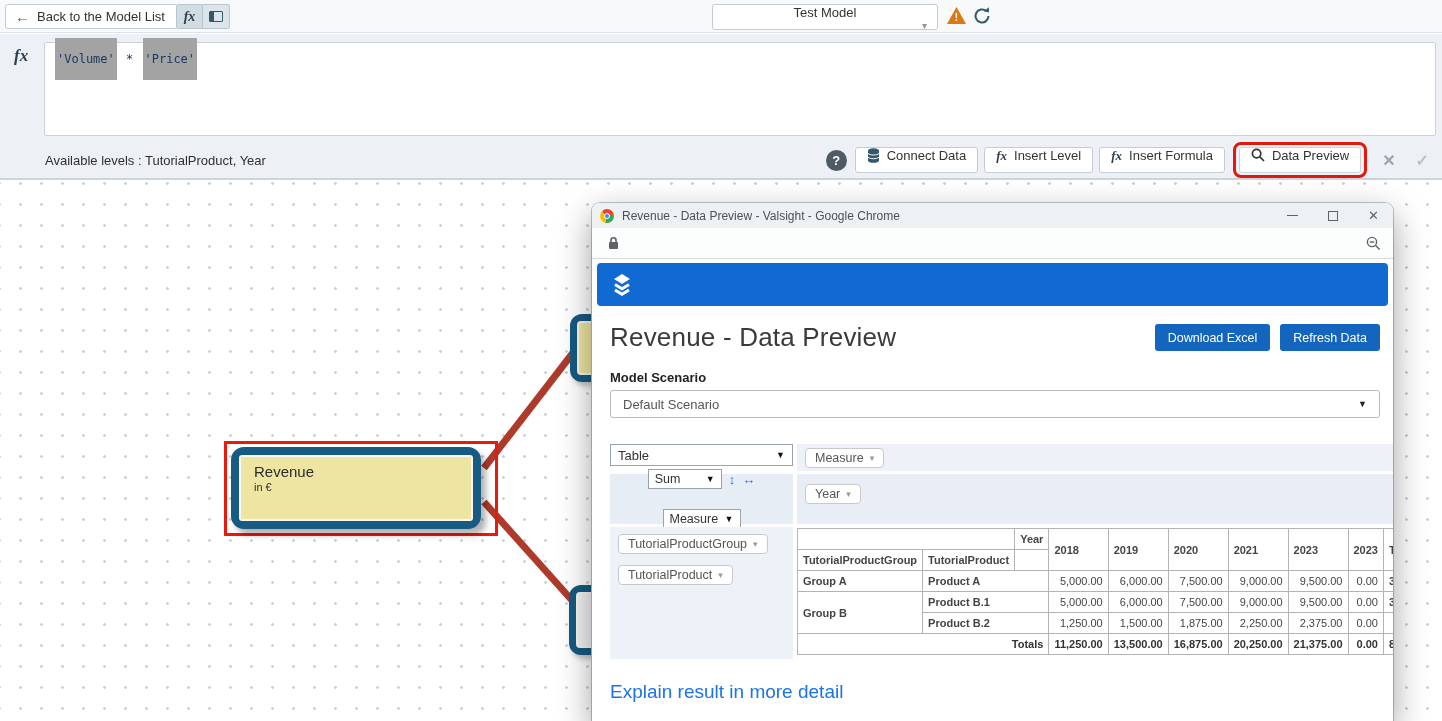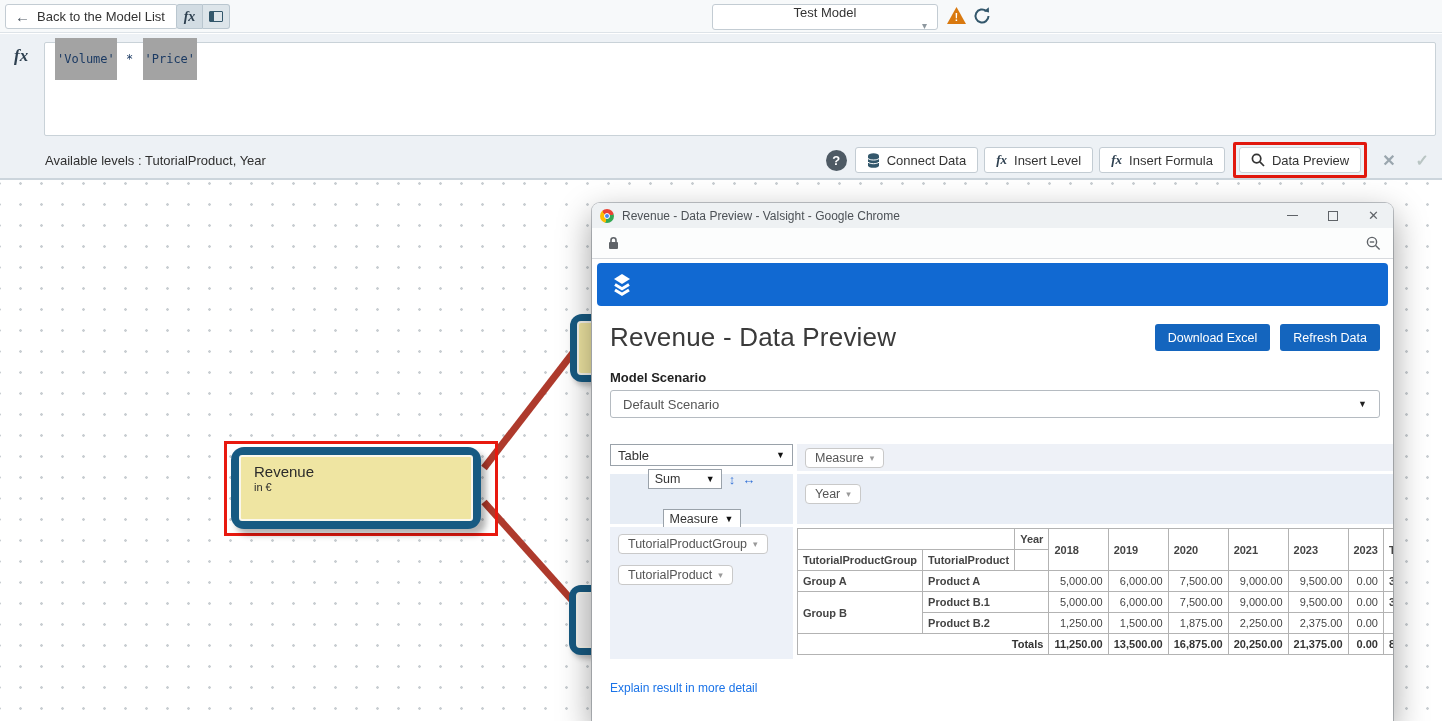--- a/index.html
+++ b/index.html
@@ -41,24 +41,24 @@
   .tok { background:#a3a3a3; padding:14px 2px; }
   .op { padding:0 2px; }
   .formula-footer { position:absolute; left:0; top:108px; width:1442px; height:36px;
     display:flex; align-items:center; padding:0 6px 0 45px; }
   .levels { font-size:13px; color:#2f2f2f; }
   .footer-buttons { margin-left:auto; display:flex; align-items:center; gap:6px; }
   .help-btn { width:21px; height:21px; border-radius:50%; background:#4e5a64; color:#fff;
     border:none; font-size:13px; font-weight:bold; display:inline-flex; align-items:center;
     justify-content:center; cursor:pointer; margin-right:2px; font-family:inherit; }
   .tool-btn { height:26px; background:#fff; border:1px solid #c3ccd3; border-radius:3px;
-    font-size:13px; color:#333; display:inline-flex; align-items:center; gap:7px; padding:0 11px;
+    font-size:13px; color:#333; display:inline-flex; align-items:flex-start; gap:7px; padding:0 11px;
     cursor:pointer; font-family:inherit; }
   .tool-btn .fx-glyph { font-size:13px; }
-  .red-wrap { border:3px solid #e1180d; border-radius:2px; padding:2px 3px; display:inline-flex; margin:8px 2px; }
+  .red-wrap { border:3px solid #e1180d; border-radius:8px; padding:2px 3px; display:inline-flex; margin:8px 2px; }
   .cancel-x { color:#9aa6ae; font-size:16px; font-weight:bold; padding:0 7px; cursor:pointer; }
   .confirm-check { color:#b9c5c3; font-size:16px; font-weight:bold; padding:0 7px; cursor:pointer; }
 
   
   .canvas { position:absolute; left:0; top:180px; width:1442px; height:541px; background:#fff;
     background-image:radial-gradient(circle, #c9ced2 1px, transparent 1.6px);
     background-size:21px 21px; background-position:10px 14px; }
   .links { position:absolute; left:0; top:0; }
   .partial-node { position:absolute; background:#175a82; border-radius:12px;
     box-shadow:3px 4px 5px rgba(90,90,90,.35); cursor:pointer; }
@@ -130,21 +130,21 @@
   table.data { border-collapse:collapse; table-layout:fixed; margin-top:1px; }
   table.data td { border:1px solid #b3b3b3; background:#fff; font-size:11px; color:#444;
     padding:2px 5px; height:21px; overflow:hidden; white-space:nowrap; }
   td.ch, td.g, td.p { font-weight:bold; color:#333; text-align:left; }
   td.yh { font-weight:bold; color:#333; }
   td.ylbl { font-weight:bold; color:#333; text-align:right; }
   td.v { text-align:right; color:#555; }
   td.vt { text-align:right; color:#333; font-weight:bold; }
   tr.totals td { font-weight:bold; color:#333; }
   td.tl { text-align:right; }
-  .explain { display:inline-block; margin:22px 7px 0 18px; color:#1a73e8; font-size:12px;
+  .explain { display:inline-block; margin:22px 7px 0 18px; color:#1a73e8; font-size:19px;
     text-decoration:none; cursor:pointer; }
 </style>
 </head>
 <body>
 
 <div class="screen">
 
   <div class="top-toolbar">
     <button class="back-btn">
       <span class="arr">←</span>

